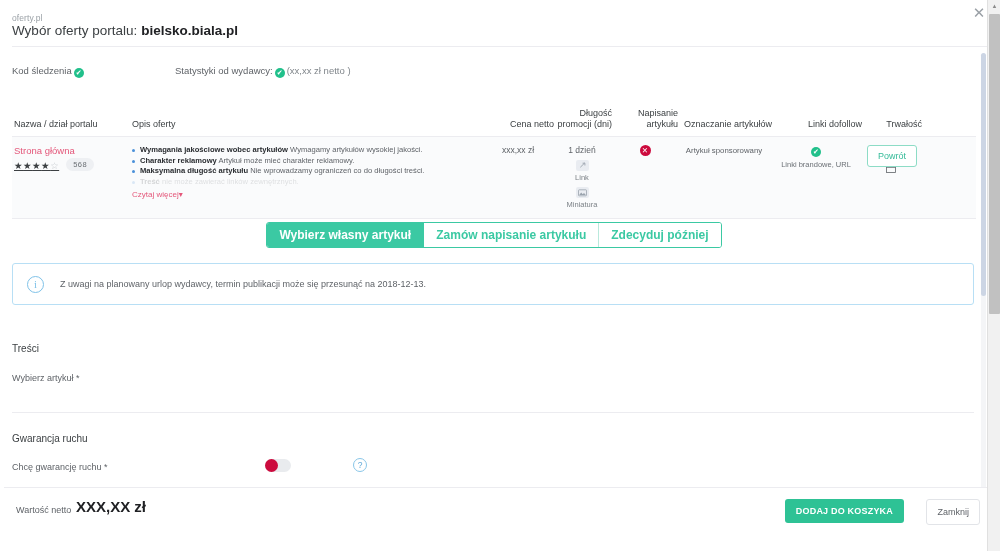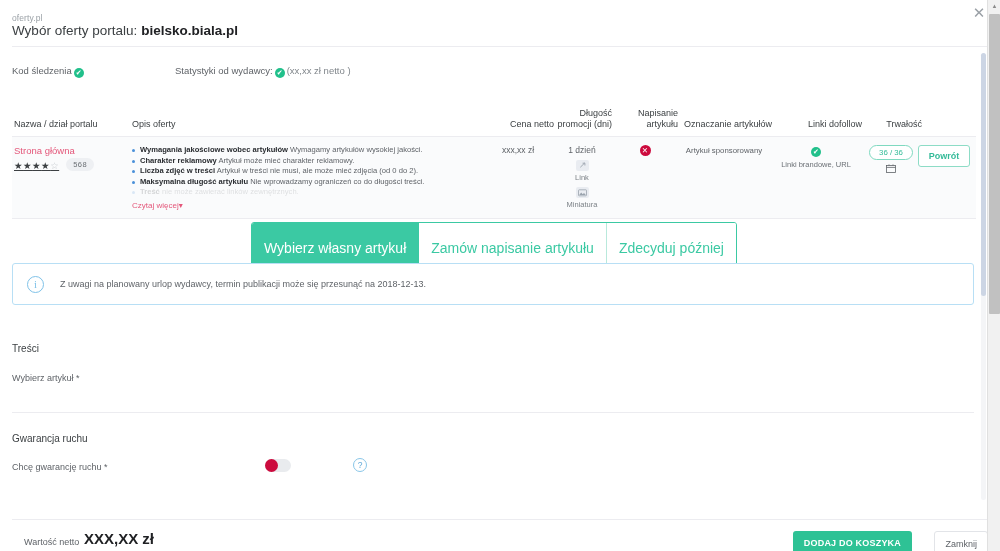--- a/index.html
+++ b/index.html
@@ -79,21 +79,21 @@
   .col { position: absolute; font-size: 9px; color: #3c4043; }
   .ot-head .col { bottom: 6px; text-align: right; line-height: 11px; }
   .c-name  { left: 2px;   width: 110px; text-align: left !important; }
   .c-desc  { left: 120px; width: 330px; text-align: left !important; }
   .c-price { left: 470px; width: 72px; }
   .c-dur   { left: 540px; width: 60px; }
   .c-write { left: 600px; width: 66px; }
   .c-mark  { left: 664px; width: 96px; }
   .c-links { left: 758px; width: 92px; }
   .c-dur2  { left: 848px; width: 62px; }
-  .c-act   { left: 904px; width: 56px; font-weight: bold; }
+  .c-act   { left: 852px; width: 56px; }
 
   .ot-body .col { top: 8px; text-align: center; }
 
   .portal-name { color: #e4577a; font-size: 9.5px; }
   .stars { margin-top: 2px; font-size: 9.5px; color: #3c4043; letter-spacing: .5px; text-decoration: underline; }
   .star-empty { color: #c8ccd0; }
   .count-badge {
     display: inline-block; margin-left: 7px;
     background: #eef0f3; color: #6b7075; border-radius: 9px;
     font-size: 7.5px; padding: 2px 7px; vertical-align: 2px;
@@ -143,23 +143,23 @@
 
   
   .tabs {
     position: absolute; top: 175px; left: 0; width: 964px;
     display: flex; justify-content: center;
   }
   .tabgroup {
     display: flex; border: 1px solid #3bc9a3; border-radius: 3px; overflow: hidden;
   }
   .tab {
-    font-size: 14px; padding: 17px 12px; cursor: pointer;
+    font-size: 12px; padding: 5px 12px; cursor: pointer;
     color: #3bc9a3; background: #fff;
-    border-right: 1px solid #b9e9dc; white-space: nowrap;
+    border-right: 1px solid #b9e9dc; white-space: nowrap; font-weight: bold;
   }
   .tab:last-child { border-right: none; }
   .tab.active { background: #3bc9a3; color: #ffffff; border-right-color: #3bc9a3; }
 
   
   .alert {
     position: absolute; top: 216px; left: 0; width: 962px; height: 42px;
     border: 1px solid #b8dff5; border-radius: 3px;
     background: #ffffff;
     display: flex; align-items: center;
@@ -220,21 +220,21 @@
     position: absolute; right: 2px; top: 6px; width: 5px; height: 447px;
     background: #f4f5f7; border-radius: 3px;
   }
   .inner-thumb {
     position: absolute; left: 0; top: 0; width: 5px; height: 243px;
     background: #ccd5e4; border-radius: 3px;
   }
 
   
   .bottombar {
-    position: absolute; left: 12px; bottom: 0; width: 988px; height: 32px;
+    position: absolute; left: 4px; bottom: 0; width: 988px; height: 64px;
     background: #ffffff; border-top: 1px solid #ececf0;
   }
   .net-label {
     position: absolute; left: 12px; top: 17px;
     font-size: 9px; color: #5f6368;
   }
   .net-value {
     position: absolute; left: 72px; top: 10px;
     font-size: 15px; font-weight: bold; color: #202124;
   }
@@ -309,21 +309,20 @@
           <div class="portal-name">Strona główna</div>
           <div class="stars">
             <span>★</span><span>★</span><span>★</span><span>★</span><span class="star-empty">☆</span><span class="count-badge">568</span>
           </div>
         </div>
 
         <div class="col c-desc">
           <ul class="desc">
             <li><b>Wymagania jakościowe wobec artykułów</b><span> Wymagamy artykułów wysokiej jakości.</span></li>
             <li><b>Charakter reklamowy</b><span> Artykuł może mieć charakter reklamowy.</span></li>
-            <li><b>Liczba zdjęć w treści</b><span> Artykuł w treści nie musi, ale może mieć zdjęcia (od 0 do 2).</span></li>
             <li><b>Maksymalna długość artykułu</b><span> Nie wprowadzamy ograniczeń co do długości treści.</span></li>
             <li class="faded"><b>Treść</b><span> nie może zawierać linków zewnętrznych.</span></li>
           </ul>
           <div class="read-more"><span>Czytaj więcej</span>▾</div>
         </div>
 
         <div class="col c-price">
           <span class="price-val">xxx,xx zł</span>
         </div>
 

